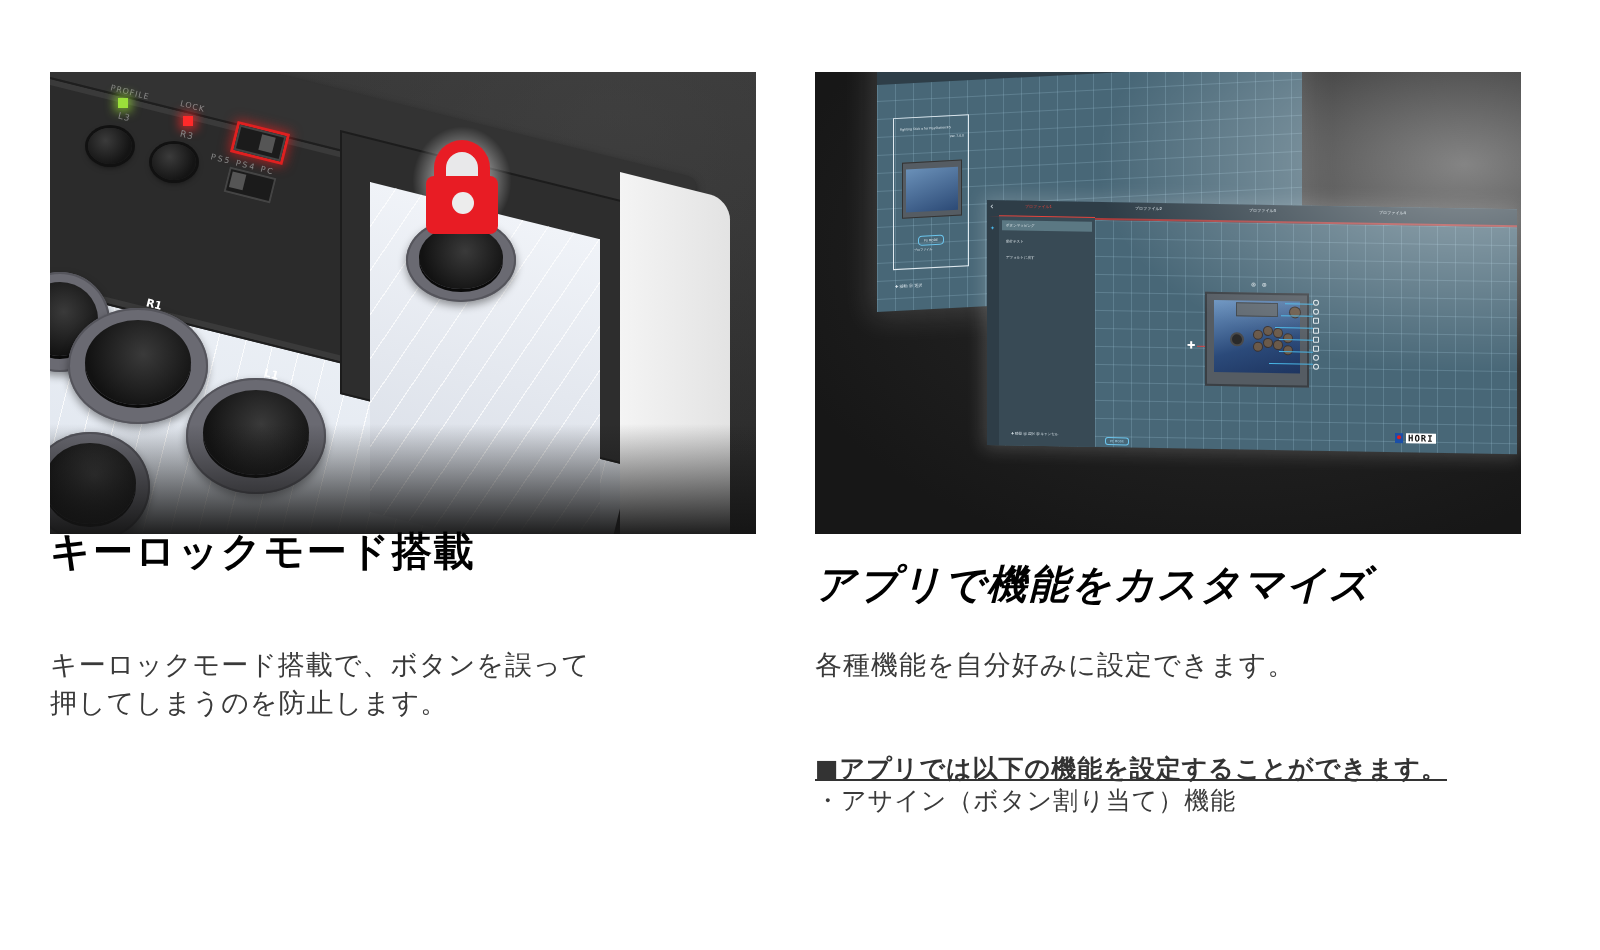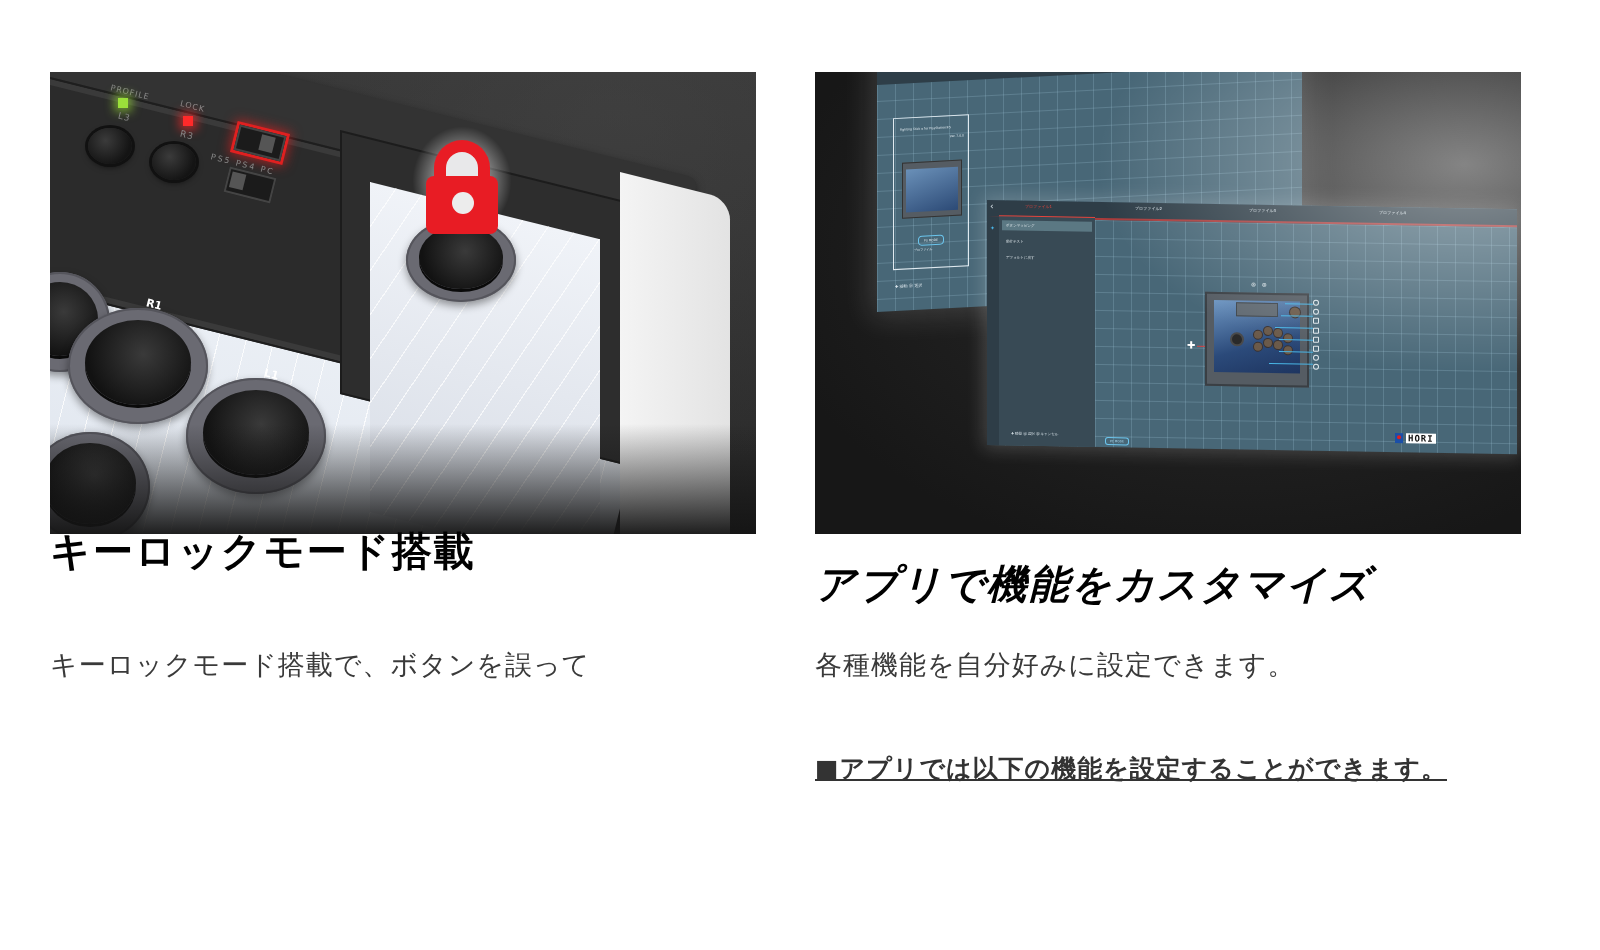--- a/index.html
+++ b/index.html
@@ -267,21 +267,23 @@
         <span class="hori-text">HORI</span>
       </div>
     </div>
   </div>
   <div class="right-fade"></div>
 </div>
 
 <div class="title" style="left:50px;top:529px;">キーロックモード搭載</div>
 <div class="desc" style="left:50px;top:618px;margin-top:28px;">
   <div>キーロックモード搭載で、ボタンを誤って</div>
+  <div>押してしまうのを防止します。</div>
 </div>
 
 <div class="title" style="left:815px;top:562px;font-style:italic;">アプリで機能をカスタマイズ</div>
 <div class="desc" style="left:815px;top:646px;">
   <div>各種機能を自分好みに設定できます。</div>
 </div>
 <div class="feat-heading" style="left:815px;top:752px;text-decoration:underline;">■アプリでは以下の機能を設定することができます。</div>
 <ul class="feat-list" style="left:815px;top:784px;">
+  <li>・アサイン（ボタン割り当て）機能</li>
 </ul>
 
 </body></html>

